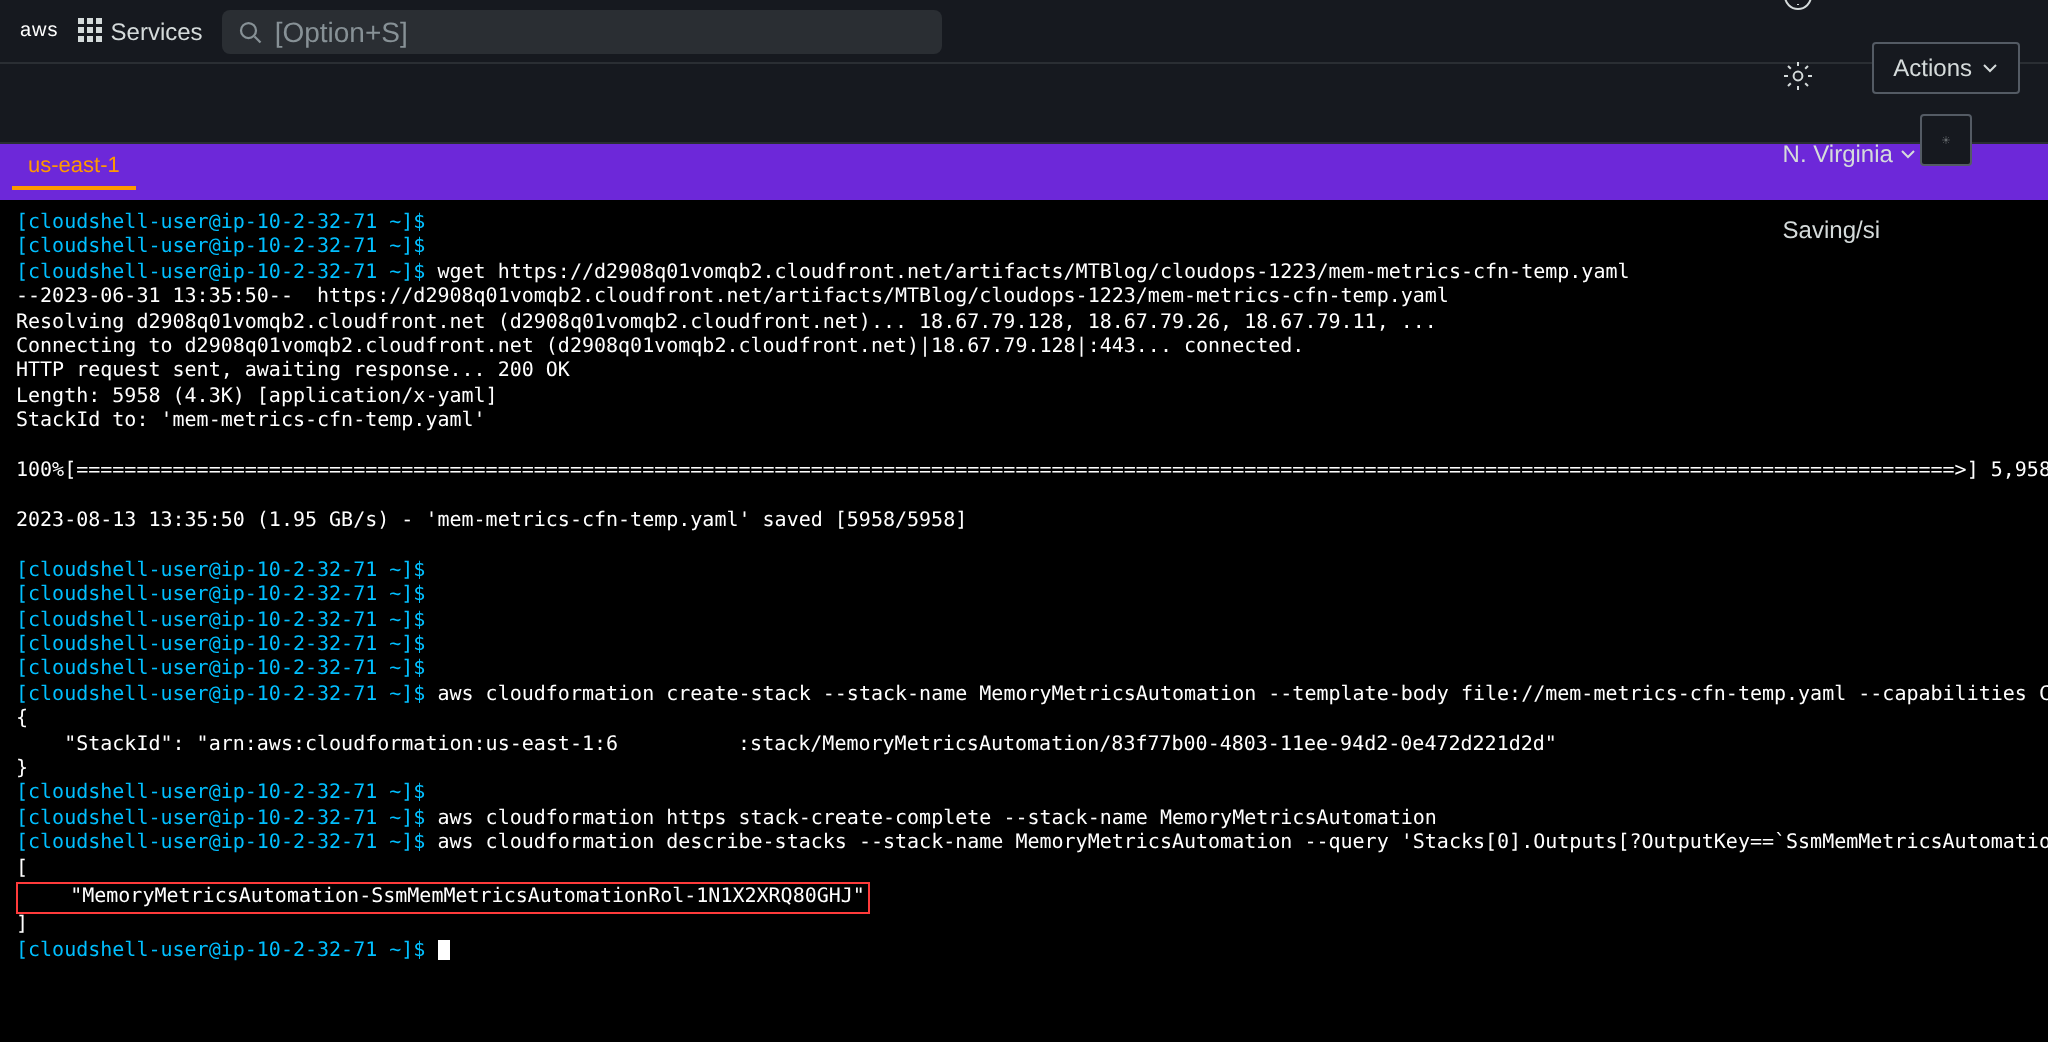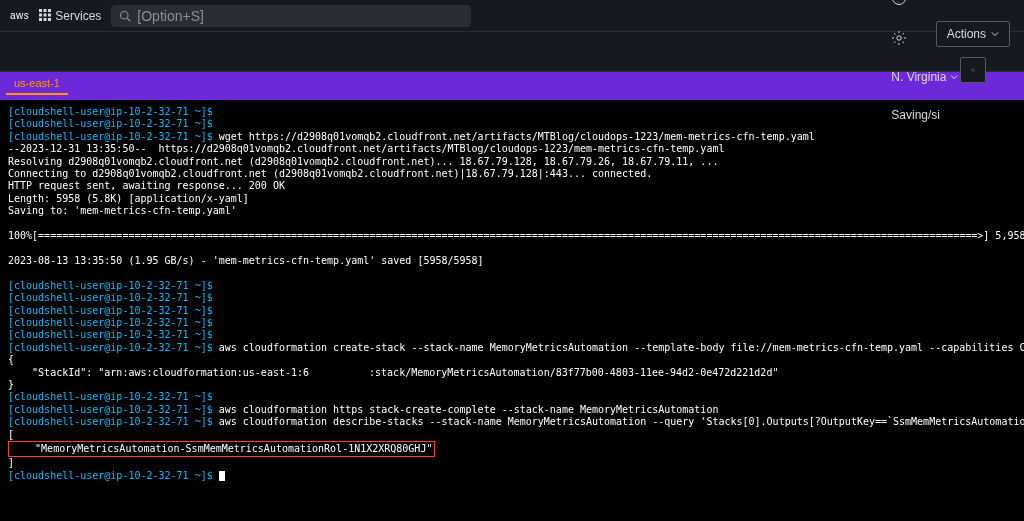--- a/index.html
+++ b/index.html
@@ -102,26 +102,26 @@
   </div>
 </div>
 
 <div class="tabs">
   <div class="tab">us-east-1</div>
 </div>
 
 <div class="terminal"><span class="prompt">[cloudshell-user@ip-10-2-32-71 ~]$</span><span> </span>
 <span class="prompt">[cloudshell-user@ip-10-2-32-71 ~]$</span><span> </span>
 <span class="prompt">[cloudshell-user@ip-10-2-32-71 ~]$</span><span> wget https://d2908q01vomqb2.cloudfront.net/artifacts/MTBlog/cloudops-1223/mem-metrics-cfn-temp.yaml</span>
-<span>--2023-12-31 13:35:50--  https://d2908q01vomqb2.cloudfront.net/artifacts/MTBlog/cloudops-1223/mem-metrics-cfn-temp.yaml</span>
+<span>--2023-06-31 13:35:50--  https://d2908q01vomqb2.cloudfront.net/artifacts/MTBlog/cloudops-1223/mem-metrics-cfn-temp.yaml</span>
 <span>Resolving d2908q01vomqb2.cloudfront.net (d2908q01vomqb2.cloudfront.net)... 18.67.79.128, 18.67.79.26, 18.67.79.11, ...</span>
 <span>Connecting to d2908q01vomqb2.cloudfront.net (d2908q01vomqb2.cloudfront.net)|18.67.79.128|:443... connected.</span>
 <span>HTTP request sent, awaiting response... 200 OK</span>
-<span>Length: 5958 (5.8K) [application/x-yaml]</span>
-<span>Saving to: 'mem-metrics-cfn-temp.yaml'</span>
+<span>Length: 5958 (4.3K) [application/x-yaml]</span>
+<span>StackId to: 'mem-metrics-cfn-temp.yaml'</span>
 
 <span>100%[============================================================================================================================================================&gt;] 5,958       --.-K/s   in 0s</span>
 
 <span>2023-08-13 13:35:50 (1.95 GB/s) - 'mem-metrics-cfn-temp.yaml' saved [5958/5958]</span>
 
 <span class="prompt">[cloudshell-user@ip-10-2-32-71 ~]$</span><span> </span>
 <span class="prompt">[cloudshell-user@ip-10-2-32-71 ~]$</span><span> </span>
 <span class="prompt">[cloudshell-user@ip-10-2-32-71 ~]$</span><span> </span>
 <span class="prompt">[cloudshell-user@ip-10-2-32-71 ~]$</span><span> </span>
 <span class="prompt">[cloudshell-user@ip-10-2-32-71 ~]$</span><span> </span>

